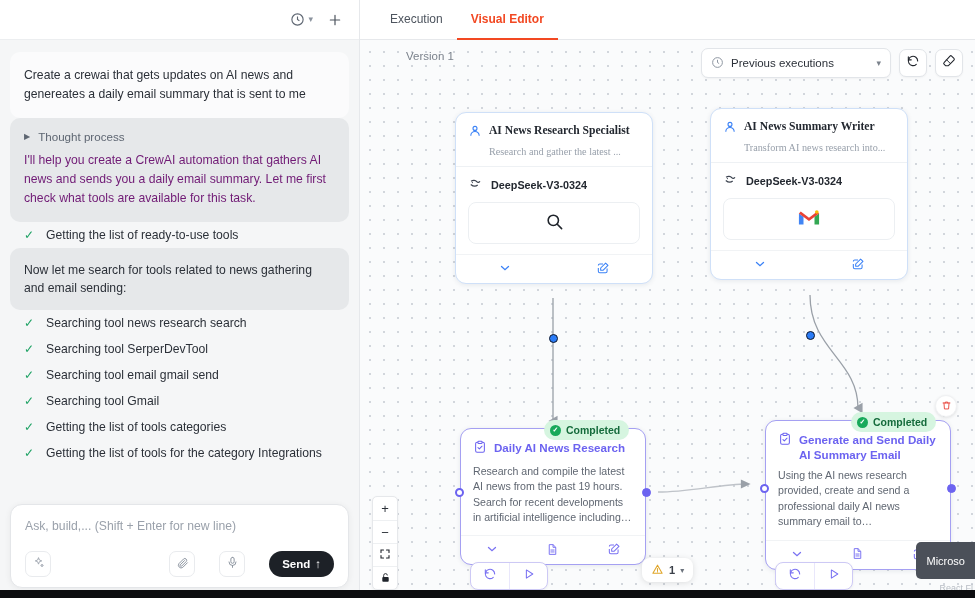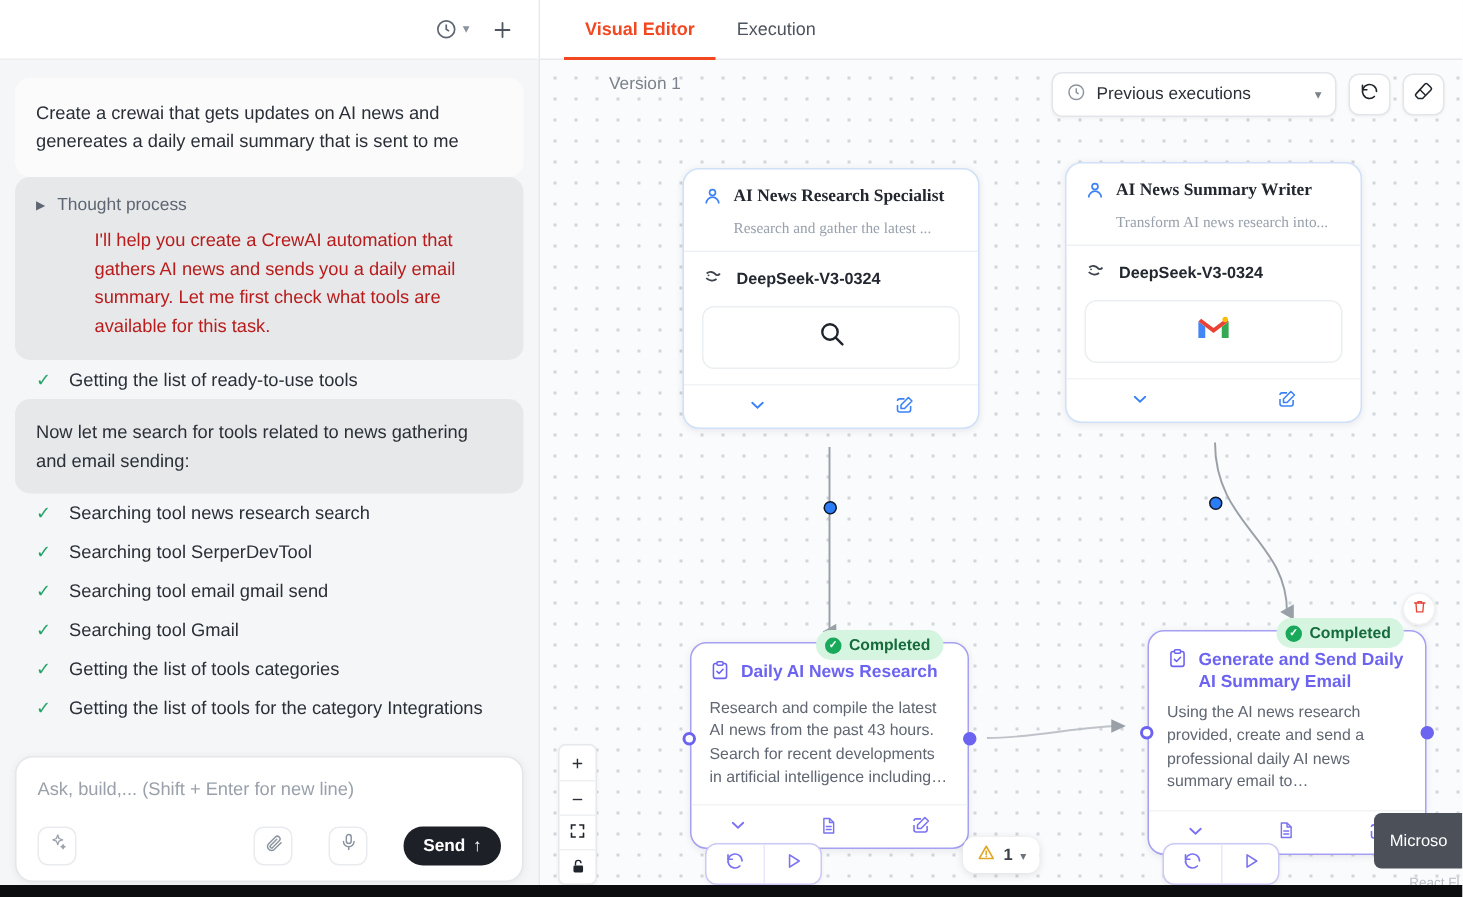--- a/index.html
+++ b/index.html
@@ -50,21 +50,21 @@
     border-radius: 10px;
     padding: 12px 14px 14px 14px;
   }
   .thought-head {
     display: flex; align-items: center; gap: 8px;
     font-size: 11.6px; color: #5e6672;
     margin-bottom: 8px; cursor: pointer;
   }
   .tri { font-size: 8px; color: #5e6672; }
   .thought-body {
-    font-size: 12.2px; line-height: 1.55; color: #b91c1c; margin-left: 39px;
+    font-size: 12.2px; line-height: 1.55; color: #701a75;
   }
   .bubble-assistant {
     background: #e6e8ea;
     border-radius: 10px;
     padding: 13px 14px;
     font-size: 12.2px; line-height: 1.5; color: #2b3038;
   }
   .step {
     display: flex; align-items: center; gap: 12px;
     padding: 6px 14px;
@@ -451,25 +451,25 @@
             </div>
           </div>
         </div>
       </div>
     </div>
   </div>
 
   <div class="right-panel">
 
     <div class="tabs">
+      <div class="tab">
+        <span>Execution</span>
+      </div>
       <div class="tab active">
         <span>Visual Editor</span>
-      </div>
-      <div class="tab">
-        <span>Execution</span>
       </div>
     </div>
 
     <div class="canvas">
 
       <div class="version-label">Version 1</div>
 
       <div class="canvas-toolbar">
         <div class="select-pill">
           <span>
@@ -630,21 +630,21 @@
             <div class="task-title-row">
               <span>
                 <svg width="14" height="14" viewBox="0 0 24 24" fill="none" stroke="#6c63f0" stroke-width="1.8" stroke-linejoin="round">
                   <rect x="4.5" y="4" width="15" height="17" rx="2.5"></rect>
                   <rect x="8.5" y="2" width="7" height="4" rx="1.3" fill="#fff"></rect>
                   <path d="M8.5 13l2.4 2.4 4.6-4.8" stroke-linecap="round"></path>
                 </svg>
               </span>
               <span class="task-title">Daily AI News Research</span>
             </div>
-            <div class="task-desc">Research and compile the latest AI news from the past 43 hours. Search for recent developments in artificial intelligence including…</div>
+            <div class="task-desc">Research and compile the latest AI news from the past 19 hours. Search for recent developments in artificial intelligence including…</div>
           </div>
           <div class="task-foot">
             <span>
               <svg width="14" height="14" viewBox="0 0 24 24" fill="none" stroke="#7a72f2" stroke-width="2.2" stroke-linecap="round">
                   <path d="M6 9.5l6 5.5 6-5.5"></path>
                 </svg>
             </span>
             <span>
               <svg width="13" height="13" viewBox="0 0 24 24" fill="none" stroke="#7a72f2" stroke-width="1.8" stroke-linejoin="round">
                 <path d="M6 3h7l5 5v13H6z"></path>

